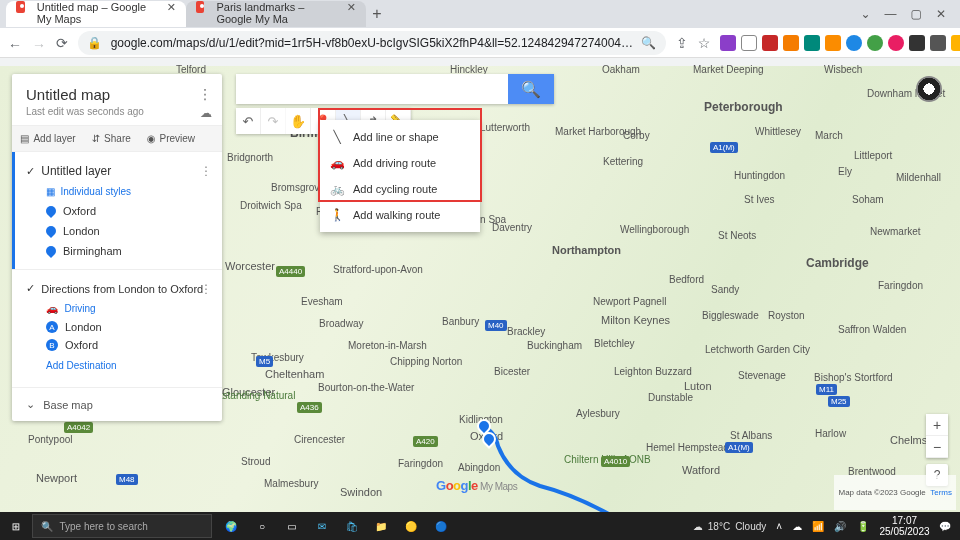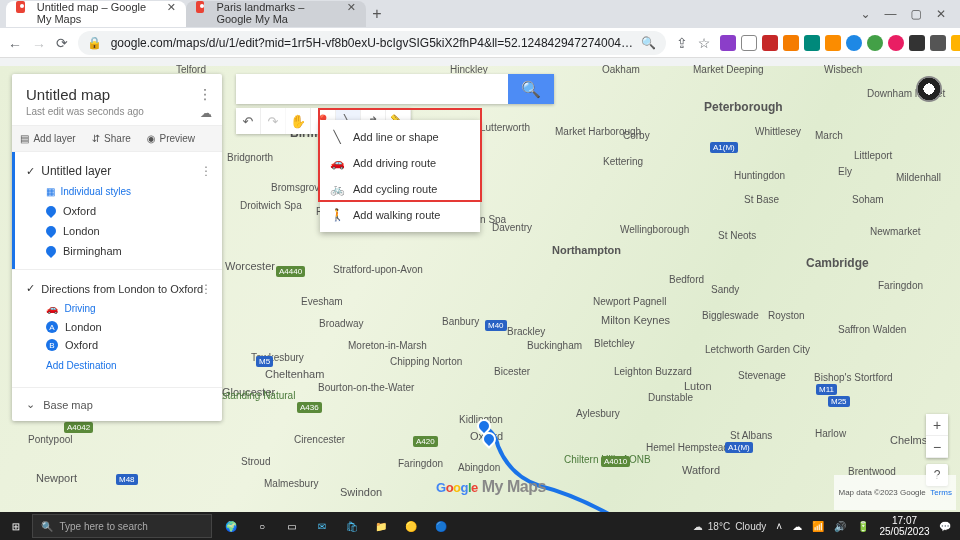--- a/index.html
+++ b/index.html
@@ -61,21 +61,21 @@
 .zoom div{height:22px;display:flex;align-items:center;justify-content:center;font-size:14px;color:#555;border-bottom:1px solid #eee}
 .taskbar{position:absolute;bottom:0;left:0;right:0;height:28px;background:#1f1f1f;display:flex;align-items:center;color:#fff;font-size:10px}
 .tb-start{width:32px;height:28px;display:flex;align-items:center;justify-content:center}
 .tb-search{display:flex;align-items:center;background:#2b2b2b;height:24px;width:180px;padding:0 8px;gap:6px;color:#aaa;border:1px solid #444}
 .tb-icons{display:flex;gap:2px;margin-left:6px}
 .tb-ico{width:28px;height:28px;display:flex;align-items:center;justify-content:center}
 .tb-right{margin-left:auto;display:flex;align-items:center;gap:10px;padding-right:8px}
 .weather{display:flex;align-items:center;gap:5px;color:#ddd}
 .glogo{position:absolute;left:436px;top:412px;font-size:13px;font-weight:bold;letter-spacing:-0.5px}
 .glogo span:nth-child(1){color:#4285f4}.glogo span:nth-child(2){color:#ea4335}.glogo span:nth-child(3){color:#fbbc05}.glogo span:nth-child(4){color:#4285f4}.glogo span:nth-child(5){color:#34a853}.glogo span:nth-child(6){color:#ea4335}
-.glogo .mm{color:#888;font-weight:bold;font-size:16px}
+.glogo .mm{color:#888;font-weight:normal;font-size:10px}
 </style>
 </head>
 <body>
 
 <div class="tabs">
   <div class="tab">
       <span class="favicon"></span>
       <span>Untitled map – Google My Maps</span>
       <span class="tab-close">✕</span>
     </div>
@@ -143,21 +143,21 @@
   <span class="city" style="left:603px;top:90px">Kettering</span>
   <span class="city" style="left:734px;top:104px">Huntingdon</span>
   <span class="city" style="left:838px;top:100px">Ely</span>
   <span class="city" style="left:854px;top:84px">Littleport</span>
   <span class="city" style="left:896px;top:106px">Mildenhall</span>
   <span class="city" style="left:271px;top:116px">Bromsgrove</span>
   <span class="city" style="left:316px;top:140px">Redditch</span>
   <span class="city" style="left:405px;top:148px">Royal Leamington Spa</span>
   <span class="city" style="left:492px;top:156px">Daventry</span>
   <span class="city" style="font-size:11px;font-weight:bold;left:552px;top:178px">Northampton</span>
-  <span class="city" style="left:744px;top:128px">St Base</span>
+  <span class="city" style="left:744px;top:128px">St Ives</span>
   <span class="city" style="left:852px;top:128px">Soham</span>
   <span class="city" style="left:240px;top:134px">Droitwich Spa</span>
   <span class="city" style="left:620px;top:158px">Wellingborough</span>
   <span class="city" style="left:718px;top:164px">St Neots</span>
   <span class="city" style="left:870px;top:160px">Newmarket</span>
   <span class="city" style="left:333px;top:198px">Stratford-upon-Avon</span>
   <span class="city" style="font-size:12px;font-weight:bold;left:806px;top:190px">Cambridge</span>
   <span class="city" style="font-size:11px;left:225px;top:194px">Worcester</span>
   <span class="city" style="left:593px;top:230px">Newport Pagnell</span>
   <span class="city" style="left:669px;top:208px">Bedford</span>

